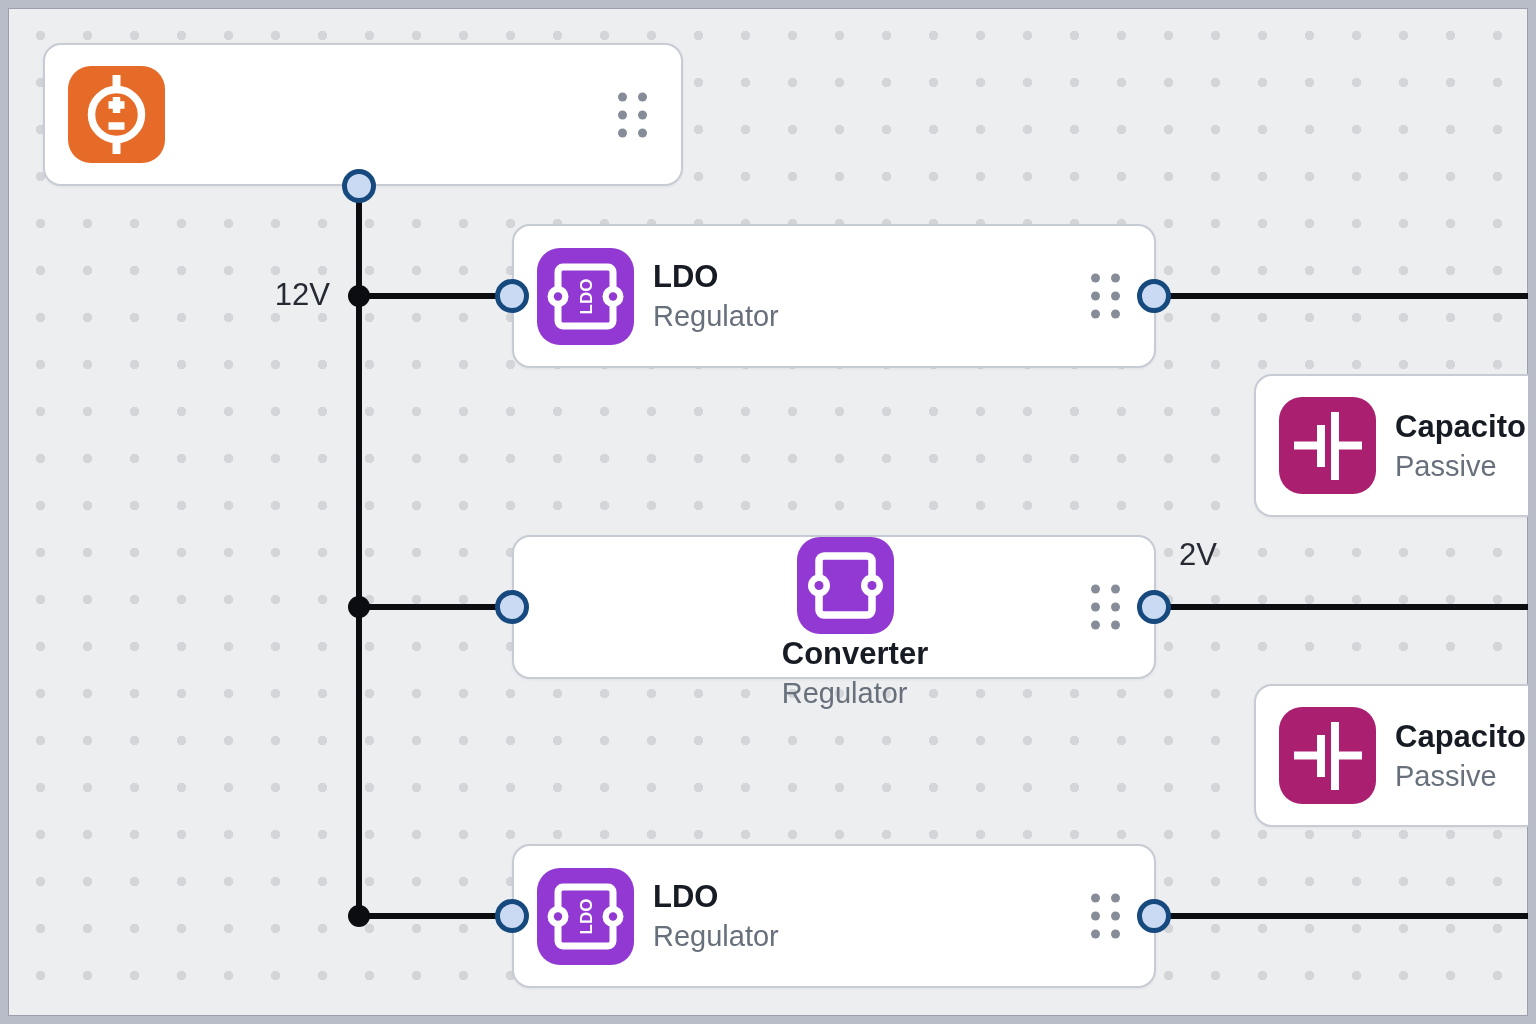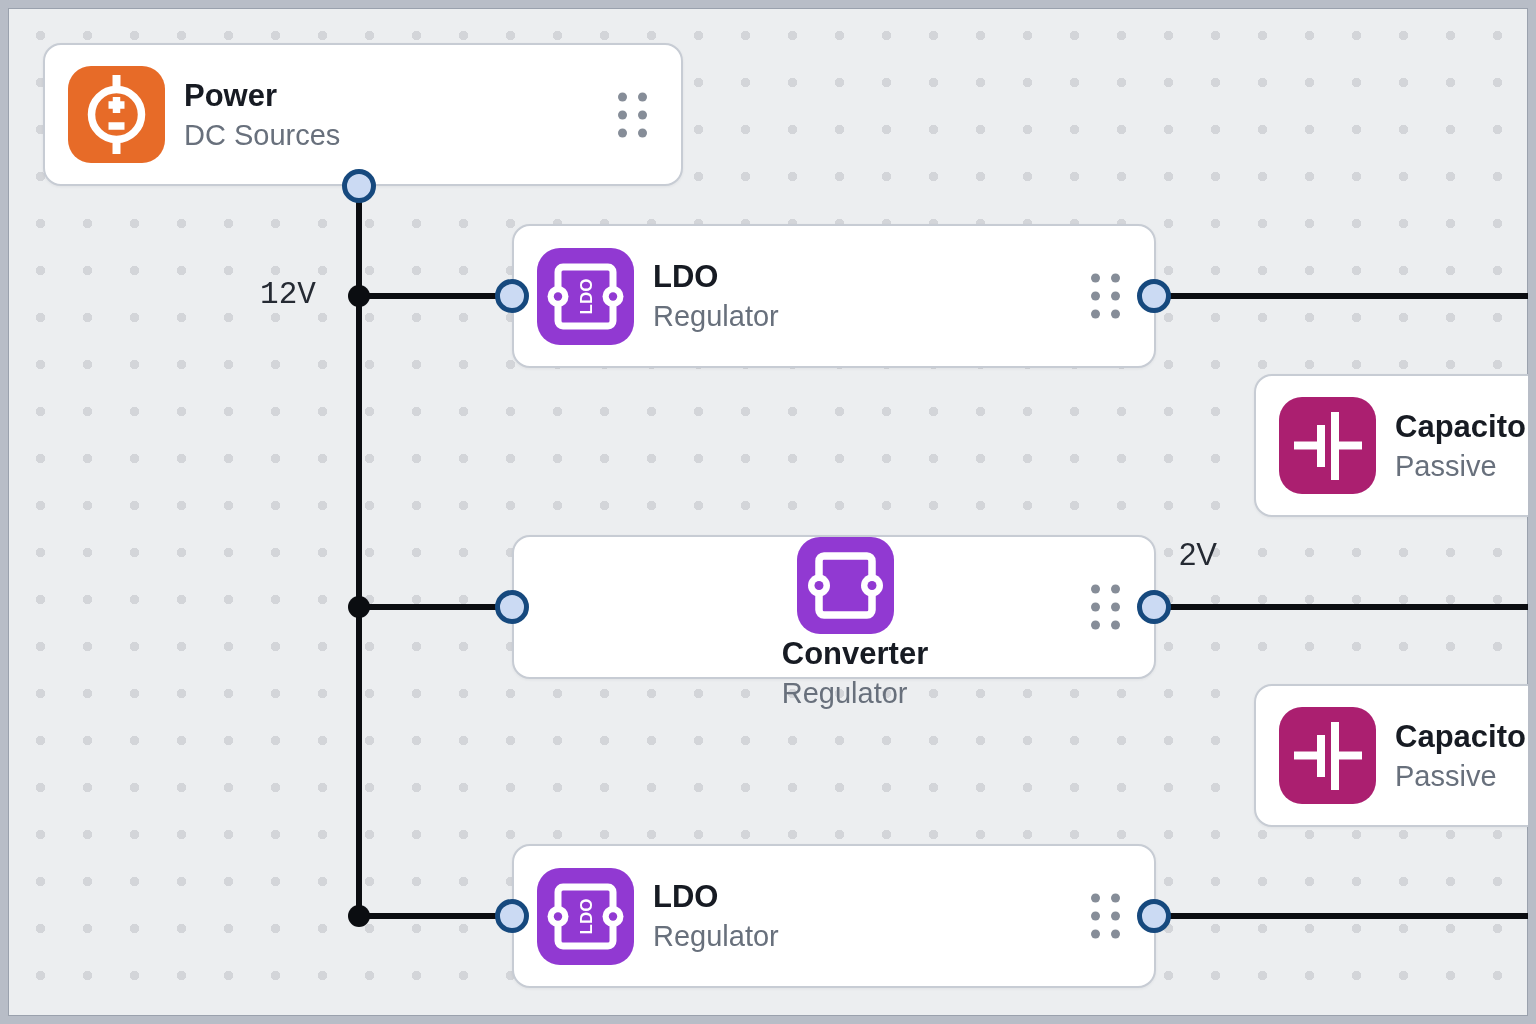--- a/index.html
+++ b/index.html
@@ -52,21 +52,21 @@
     background:#cbdaf3;
     border:5px solid #16497e;
     transform:translate(-50%,-50%);
   }
 
   .wire-label {
     position:absolute; z-index:3;
     font-size:31px; color:#252a33; line-height:38px;
     white-space:nowrap;
   }
-  .label-12v { left:238px; top:268px; width:84px; text-align:center;font-family:Liberation Mono, monospace; }
+  .label-12v { left:238px; top:268px; width:84px; text-align:right; }
   .label-2v  { left:1171px; top:528px; }
 
   
   .n-power { left:35px;  top:35px;  width:640px; height:143px; }
   .n-ldo1  { left:504px; top:216px; width:644px; height:144px; }
   .n-cap1  { left:1246px;top:366px; width:640px; height:143px; }
   .n-conv  { left:504px; top:527px; width:644px; height:144px;flex-direction:column; }
   .n-cap2  { left:1246px;top:676px; width:640px; height:143px; }
   .n-ldo2  { left:504px; top:836px; width:644px; height:144px; }
 </style>
@@ -91,24 +91,20 @@
   <div class="node n-power">
     <svg class="node-icon" viewBox="0 0 97 97" xmlns="http://www.w3.org/2000/svg">
       <rect width="97" height="97" rx="23" fill="#e76b28"></rect>
       <line x1="48.5" y1="9" x2="48.5" y2="25" stroke="#fff" stroke-width="8"></line>
       <line x1="48.5" y1="72" x2="48.5" y2="88" stroke="#fff" stroke-width="8"></line>
       <circle cx="48.5" cy="48.5" r="25" fill="none" stroke="#fff" stroke-width="7.5"></circle>
       <line x1="48.5" y1="31" x2="48.5" y2="47" stroke="#fff" stroke-width="7.5"></line>
       <line x1="40.5" y1="39" x2="56.5" y2="39" stroke="#fff" stroke-width="7.5"></line>
       <line x1="40.5" y1="60" x2="56.5" y2="60" stroke="#fff" stroke-width="7.5"></line>
     </svg>
-    <div class="node-text">
-      <span class="node-title">Power</span>
-      <span class="node-subtitle">DC Sources</span>
-    </div>
     <span class="drag-handle">
         <i></i>
         <i></i>
         <i></i>
         <i></i>
         <i></i>
         <i></i>
       </span>
   </div>
 

